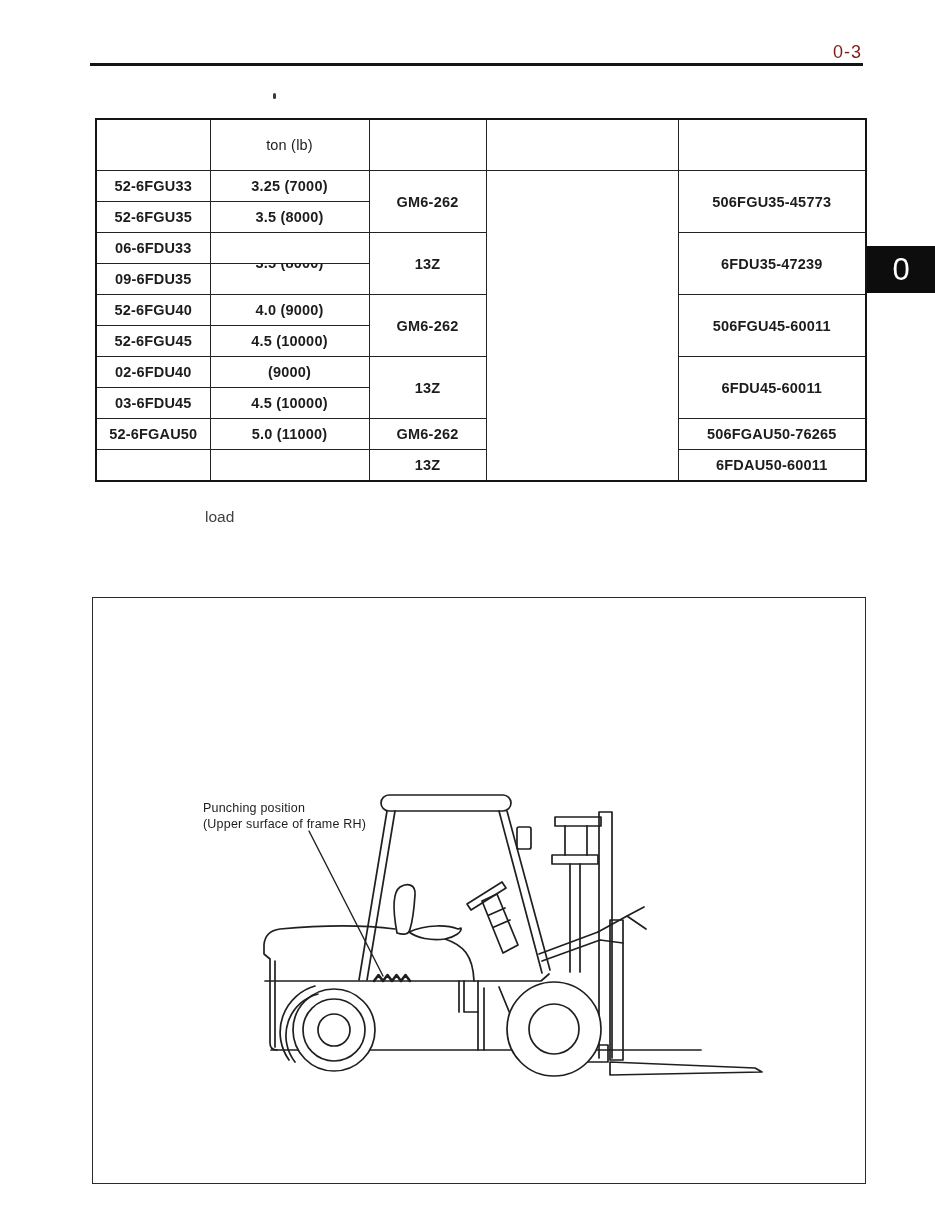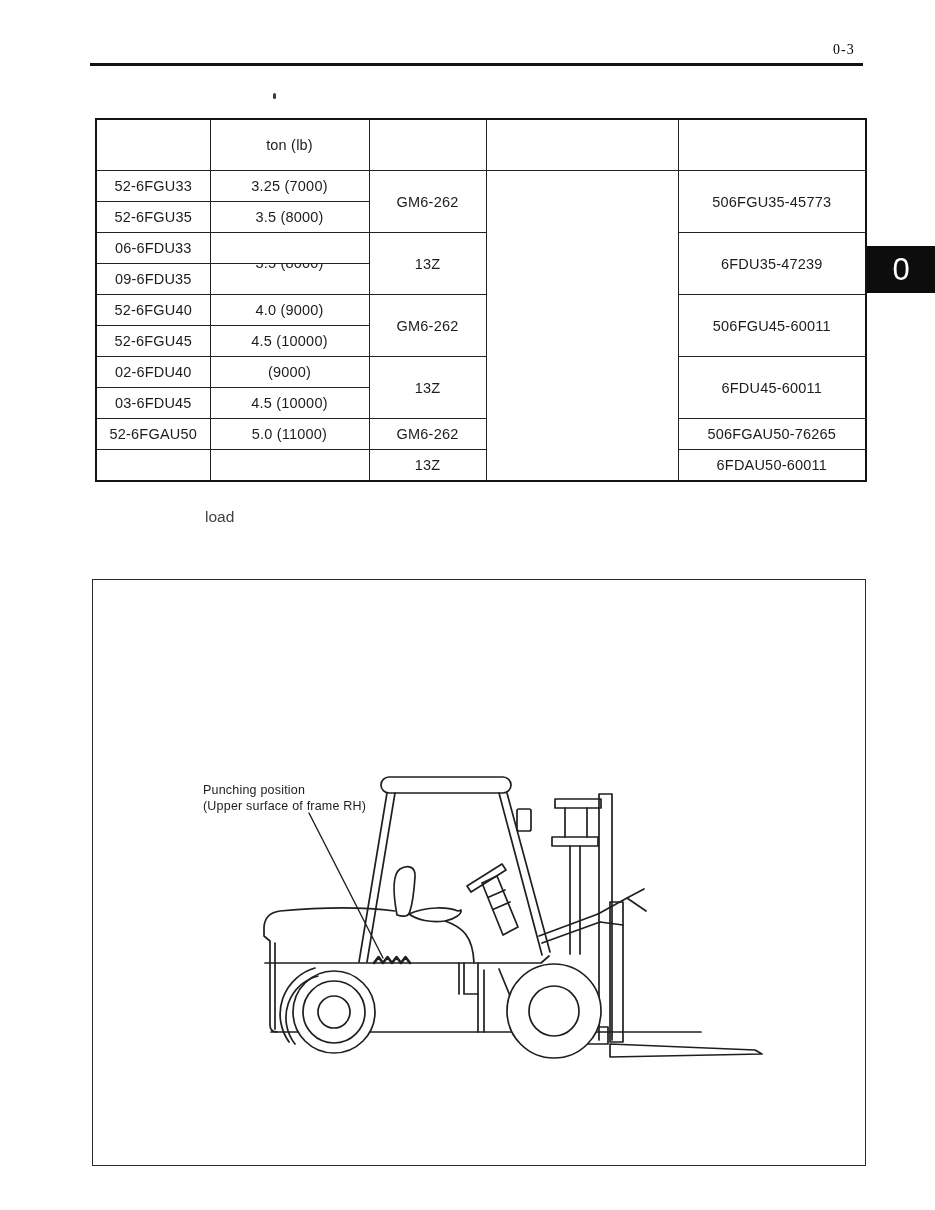--- a/index.html
+++ b/index.html
@@ -5,21 +5,21 @@
   html,body{margin:0;padding:0;background:#e8e8e8;}
   .page{
     position:relative;width:935px;height:1210px;margin:0 auto;
     background:#ffffff;overflow:hidden;
     font-family:"Liberation Sans","DejaVu Sans",sans-serif;
     color:#1b1b1b;
   }
   
   .page-number{
     position:absolute;left:833px;top:42px;width:40px;
-    font-size:14px;letter-spacing:1px;color:#000000;font-family:Liberation Serif, serif;
+    font-size:18px;letter-spacing:1px;color:#7f1d1d;
   }
   .top-rule{
     position:absolute;left:90px;top:63px;width:773px;height:3px;
     background:#141414;
   }
   .speck{
     position:absolute;left:273px;top:93px;width:3px;height:6px;
     background:#3a3a3a;border-radius:2px;
   }
   
@@ -35,34 +35,34 @@
     border-collapse:collapse;table-layout:fixed;
     font-size:14.5px;letter-spacing:.2px;color:#1c1c1c;
   }
   table.parts{border:2.5px solid #141414;}
   table.parts td{
     border:1.4px solid #222;
     text-align:center;vertical-align:middle;
     padding:0 4px;overflow:hidden;white-space:nowrap;
   }
   table.parts tr.hdr td{height:50px;margin-top:7px;}
-  table.parts tr.r td{height:30px;}
+  table.parts tr.r td{height:30px;font-weight:bold;}
   td.c3{border-left:1.4px dashed #3c3c3c;}
   td.eng-right{text-align:right;padding-right:9px;}
   td.load-clipped{position:relative;}
   td.load-clipped .clip{
     position:absolute;top:-9px;left:0;right:0;text-align:center;
   }
   .load-caption{
     position:absolute;left:205px;top:508px;
     font-size:15.5px;color:#404040;
   }
   
   .diagram-box{
-    position:absolute;left:92px;top:579px;width:774px;height:587px;
+    position:absolute;left:92px;top:597px;width:774px;height:587px;
     border:1.6px solid #2b2b2b;box-sizing:border-box;
   }
   .diagram-box svg{position:absolute;left:0;top:0;width:100%;height:100%;}
   .annotation{
     position:absolute;left:110px;top:202px;
     font-size:12.5px;line-height:16px;color:#1c1c1c;letter-spacing:.2px;
   }
 </style>
 </head>
 <body>

